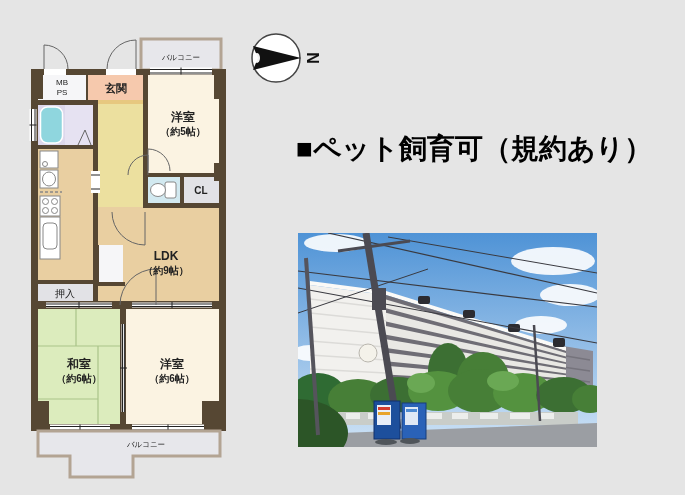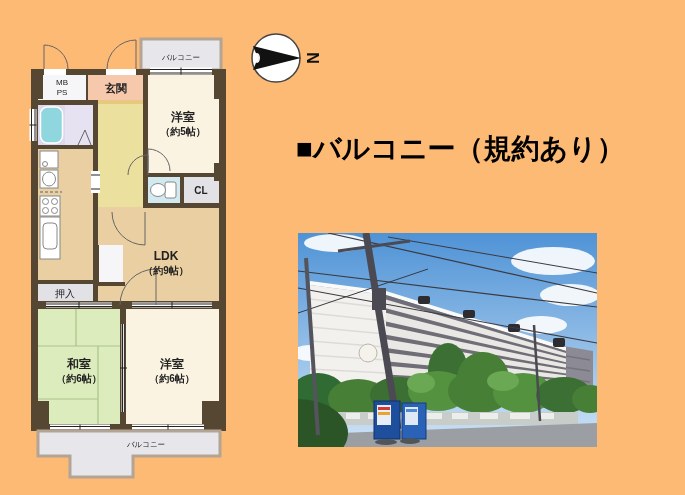--- a/index.html
+++ b/index.html
@@ -1,16 +1,16 @@
 <!DOCTYPE html>
 <html><head>
 <meta charset="utf-8">
 <style>
   html,body{margin:0;padding:0;background:#fff;}
-  .canvas{position:relative;width:685px;height:495px;background:#fdba74;overflow:hidden;
+  .canvas{position:relative;width:685px;height:495px;background:#e5e5e5;overflow:hidden;
           font-family:"Liberation Sans",sans-serif;}
   .abs{position:absolute;}
   
   .wall{fill:#564733;}
   .ldk{fill:#e9cfa1;}
   .hall{fill:#ece09f;}
   .genkan{fill:#f6c9ad;}
   .cream{fill:#fbf3e2;}
   .tatami{fill:#dcecbd;}
   .bathf{fill:#ddd8ec;}
@@ -170,21 +170,21 @@
   </svg>
 
   <svg class="abs" style="left:245px;top:30px" width="80" height="62" viewBox="245 30 80 62">
     <circle cx="276" cy="58" r="24" fill="#ffffff" stroke="#444" stroke-width="1.5"></circle>
     <polygon points="253,46 301,58 253,70 258,58" fill="#111"></polygon>
     <ellipse cx="257" cy="58" rx="3" ry="5" fill="#ffffff" opacity="0.95"></ellipse>
     <text x="311" y="58" font-size="16" font-weight="bold" fill="#111" text-anchor="middle" dominant-baseline="middle" transform="rotate(90 311 58)">N</text>
   </svg>
 
   <div class="abs highlights">
-    <div>■バルコニー（規約あり）</div>
+    <div>■ペット飼育可（規約あり）</div>
   </div>
 
   <svg class="abs" style="left:298px;top:233px" width="299" height="214" viewBox="0 0 299 214">
     <defs>
       <linearGradient id="sky" x1="0" y1="0" x2="0" y2="1">
         <stop offset="0" stop-color="#4f93d6"></stop>
           <stop offset="1" stop-color="#cfe3f6"></stop>
       </linearGradient>
     </defs>
     <rect x="0" y="0" width="299" height="214" fill="url(#sky)"></rect>

